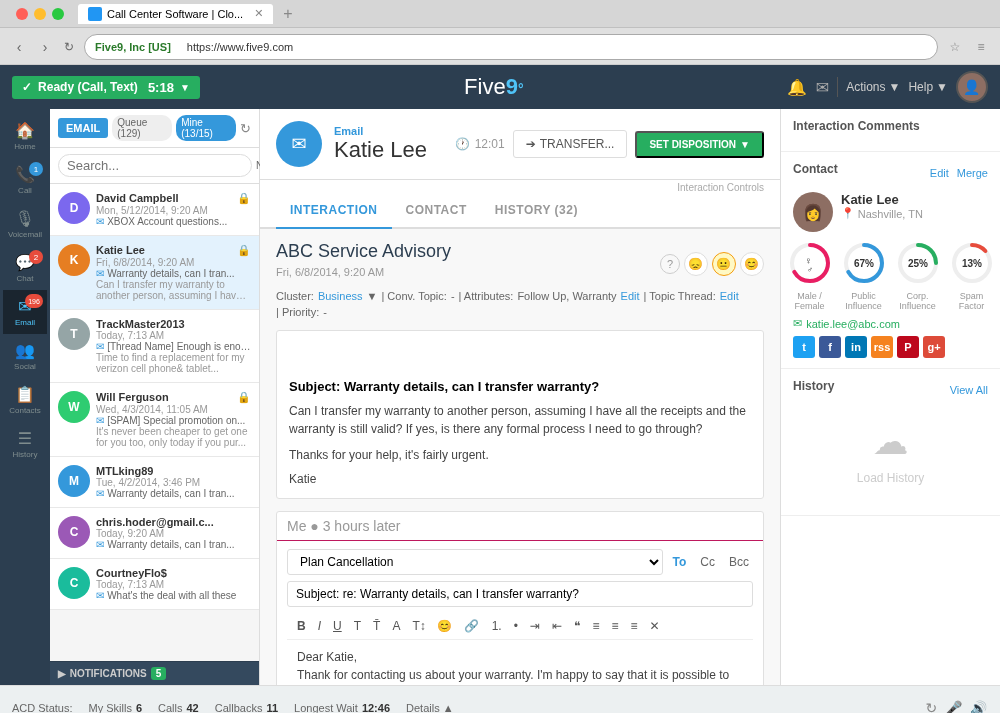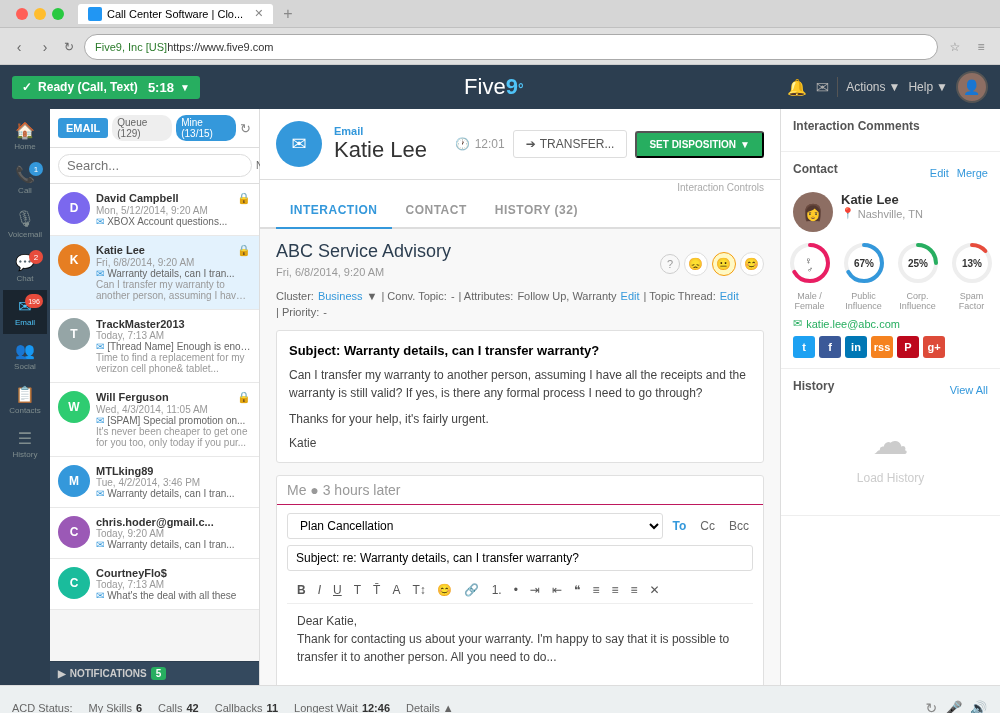--- a/index.html
+++ b/index.html
@@ -12,21 +12,21 @@
     .browser-btn.close { background: #ff5f57; }
     .browser-btn.minimize { background: #ffbd2e; }
     .browser-btn.maximize { background: #28c940; }
     .browser-tab { background: white; height: 20px; padding: 0 10px; border-radius: 3px 3px 0 0; display: flex; align-items: center; gap: 5px; font-size: 11px; margin-left: 8px; }
     .browser-tab .favicon { width: 14px; height: 14px; background: #2196F3; border-radius: 2px; }
     .browser-addressbar { height: 37px; display: flex; align-items: center; padding: 4px 8px; gap: 6px; }
     .browser-nav { display: flex; gap: 4px; align-items: center; }
     .nav-btn { width: 22px; height: 22px; border-radius: 50%; background: transparent; border: none; cursor: pointer; display: flex; align-items: center; justify-content: center; font-size: 14px; color: #666; }
     .refresh-btn { width: 18px; height: 18px; display: flex; align-items: center; justify-content: center; font-size: 12px; color: #666; }
     .address-field { flex: 1; height: 26px; border: 1px solid #aaa; border-radius: 13px; padding: 0 10px; font-size: 11px; display: flex; align-items: center; background: white; }
-    .address-secure { color: #2a7a2a; font-weight: normal; margin-right: 0; }
+    .address-secure { color: #2a7a2a; font-weight: bold; margin-right: 16px; }
     .address-url { color: #333; font-size: 11px; }
     .browser-actions { display: flex; gap: 4px; align-items: center; }
     .browser-action-btn { width: 22px; height: 22px; display: flex; align-items: center; justify-content: center; color: #888; font-size: 12px; }
 
     
     .app-header { background: #2c3e50; height: 44px; display: flex; align-items: center; padding: 0 12px; }
     .header-left { display: flex; align-items: center; gap: 8px; }
     .status-badge { background: #27ae60; color: white; padding: 4px 10px; border-radius: 3px; font-size: 12px; font-weight: bold; display: flex; align-items: center; gap: 6px; cursor: pointer; }
     .status-time { color: white; font-size: 13px; font-weight: bold; margin-left: 4px; }
     .header-logo { color: white; font-size: 22px; font-weight: bold; flex: 1; text-align: center; }
@@ -103,21 +103,21 @@
     .advisory-date { font-size: 11px; color: #999; margin-bottom: 8px; }
     .advisory-meta { font-size: 11px; color: #666; margin-bottom: 12px; display: flex; align-items: center; gap: 4px; flex-wrap: wrap; }
     .advisory-meta a { color: #3498db; text-decoration: none; }
     .advisory-header { display: flex; align-items: center; gap: 8px; margin-bottom: 4px; }
     .emoji-rating { display: flex; gap: 4px; margin-left: auto; }
     .emoji-btn { width: 24px; height: 24px; border-radius: 50%; border: 1px solid #ddd; background: white; cursor: pointer; display: flex; align-items: center; justify-content: center; font-size: 12px; }
     .emoji-btn.active { background: #fff9c4; border-color: #f39c12; }
     .help-icon { width: 20px; height: 20px; border-radius: 50%; border: 1px solid #ccc; display: flex; align-items: center; justify-content: center; font-size: 11px; color: #999; cursor: pointer; }
 
     .email-body { background: white; border: 1px solid #e0e0e0; border-radius: 3px; padding: 12px; margin-bottom: 12px; }
-    .email-body-subject { font-weight: bold; margin-bottom: 8px; font-size: 13px; }
+    .email-body-subject { font-weight: bold; margin-bottom: 8px; font-size: 13px; margin-top: 36px; }
     .email-body-text { font-size: 12px; color: #444; line-height: 1.5; }
     .email-body-sig { font-size: 12px; color: #444; margin-top: 8px; }
 
     .reply-area { background: white; border: 1px solid #e0e0e0; border-radius: 3px; }
     .reply-meta { padding: 6px 10px; border-bottom: 1px solid #be185d; font-size: 14px; color: #999; display: flex; align-items: center; gap: 4px; text-align: center; }
     .reply-compose { padding: 8px 10px; border-bottom: 1px solid #eee; }
     .reply-header { display: flex; align-items: center; gap: 6px; margin-bottom: 6px; }
     .plan-select { border: 1px solid #ddd; padding: 4px 8px; border-radius: 3px; font-size: 12px; flex: 1; background: white; }
     .to-cc-btn { font-size: 12px; color: #666; cursor: pointer; padding: 2px 4px; }
     .to-cc-btn.primary { color: #3498db; font-weight: bold; }

